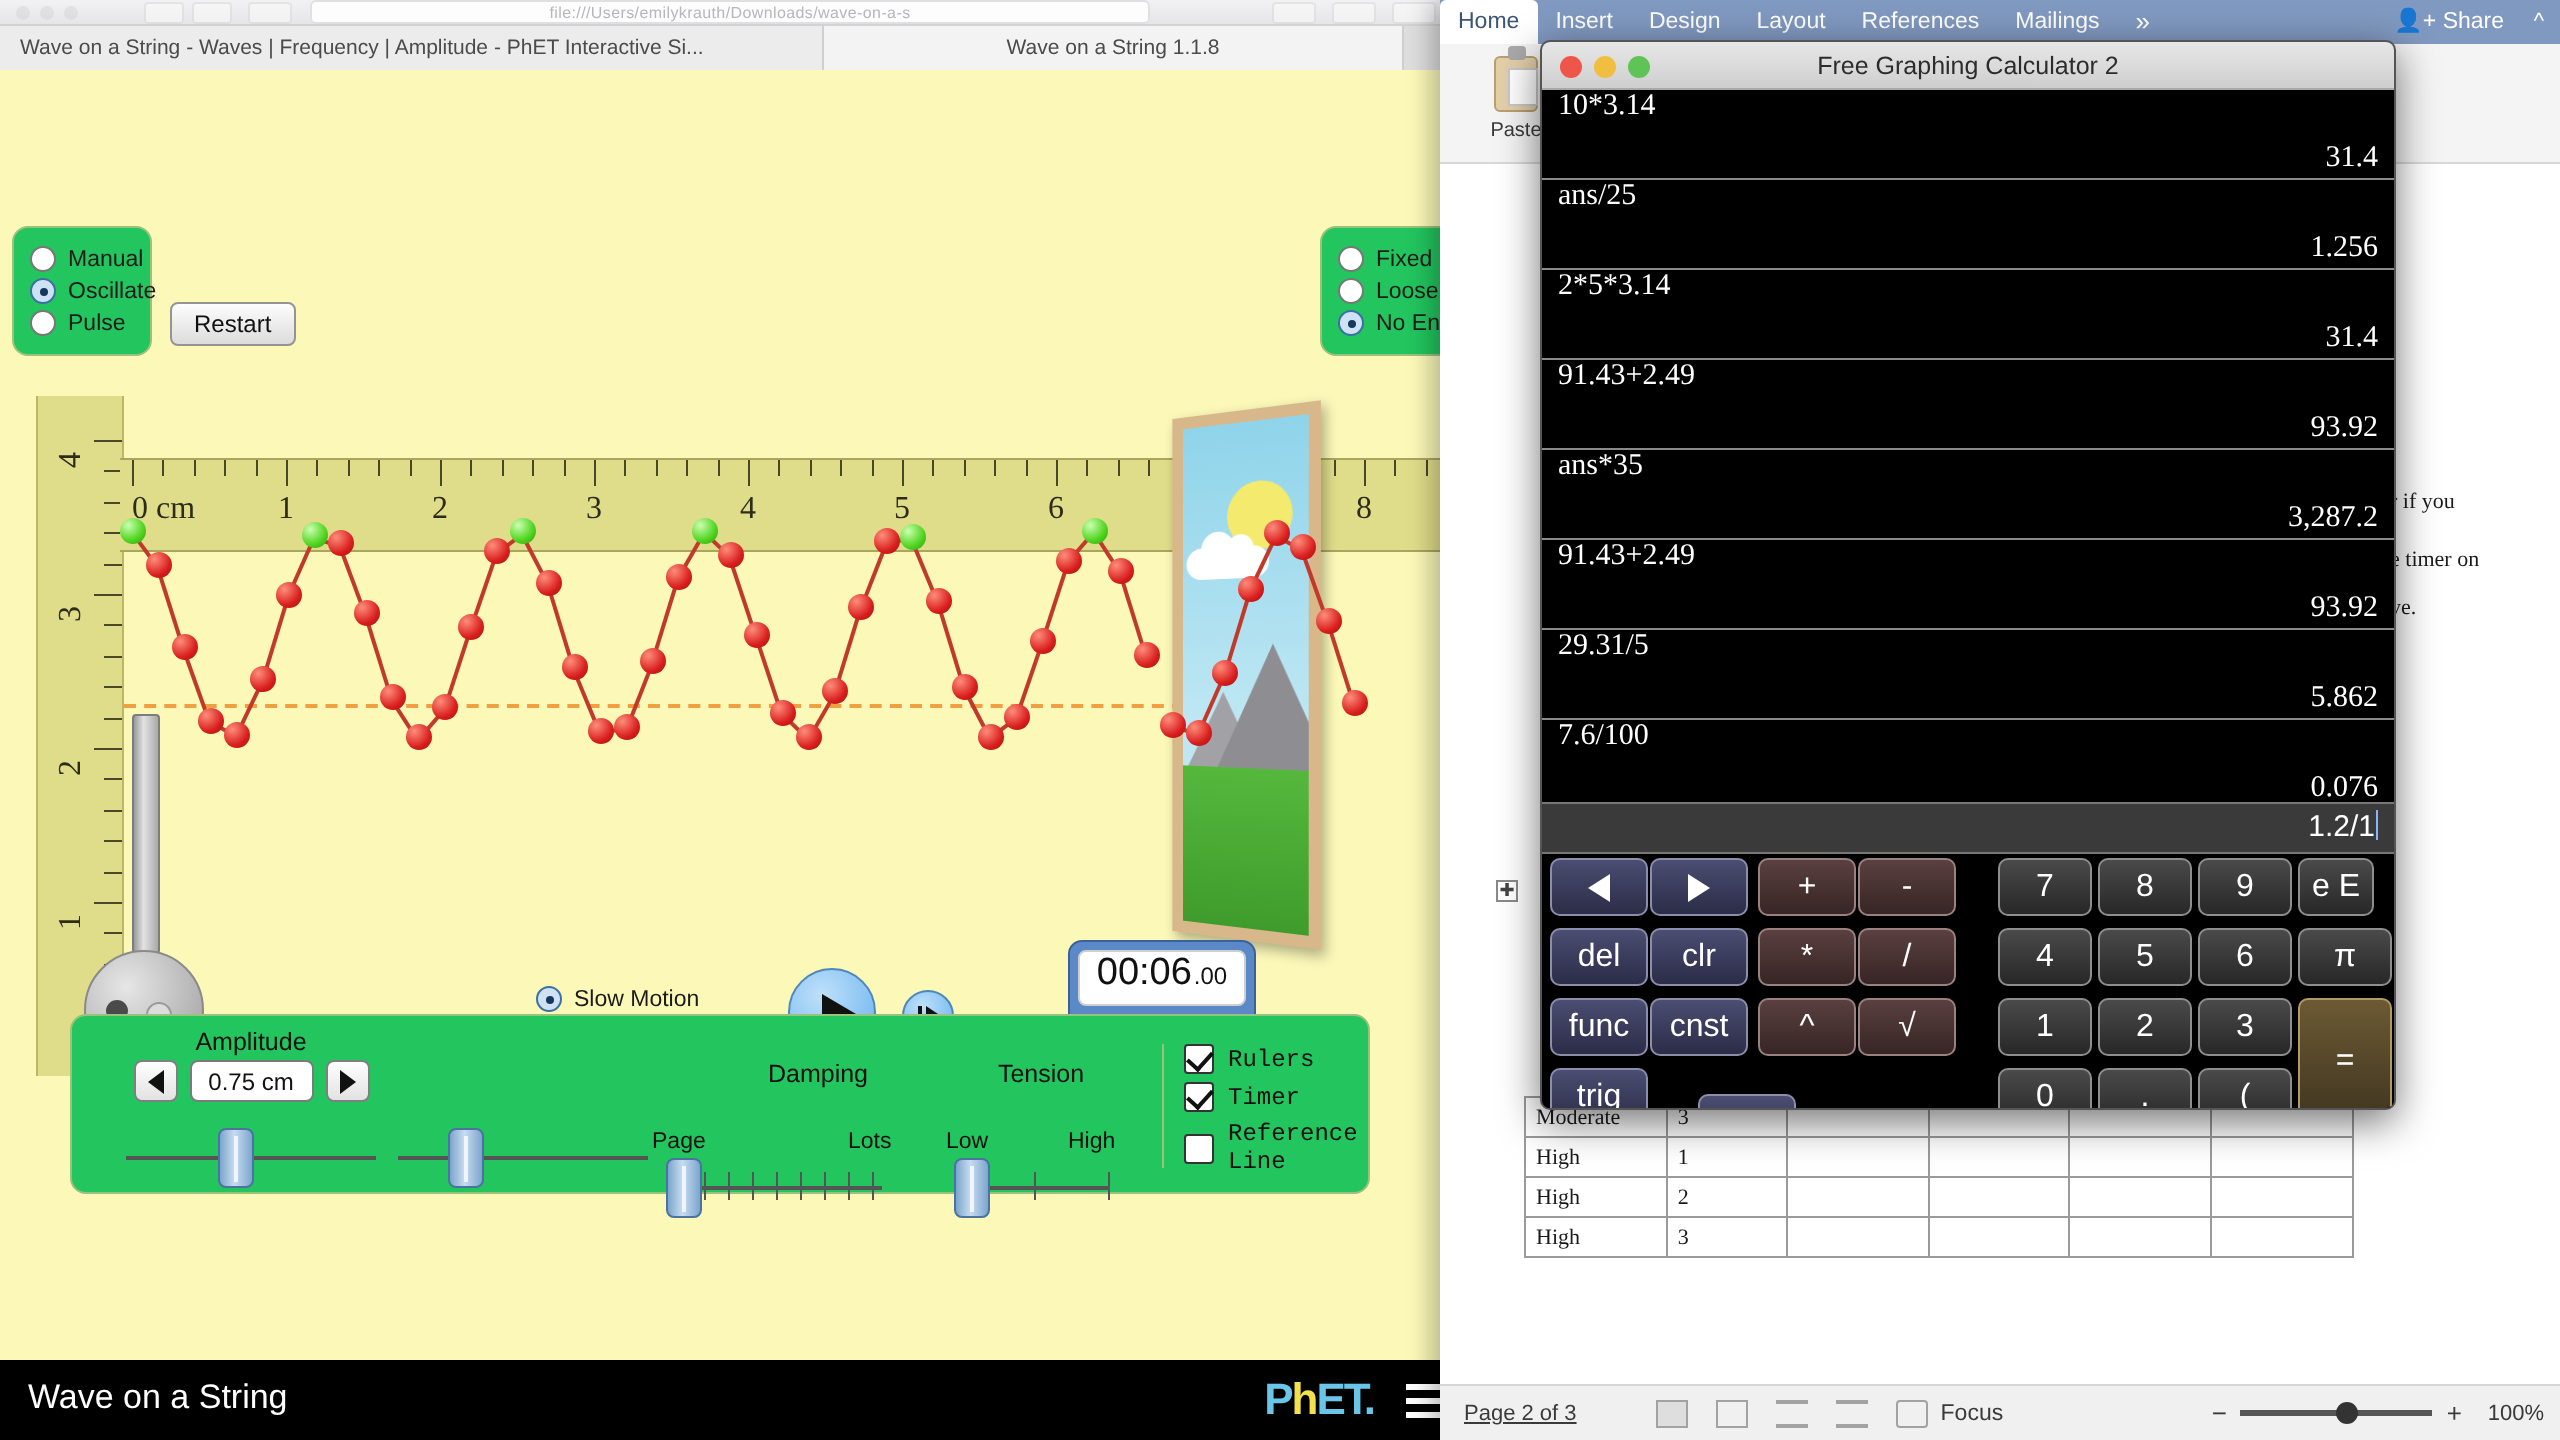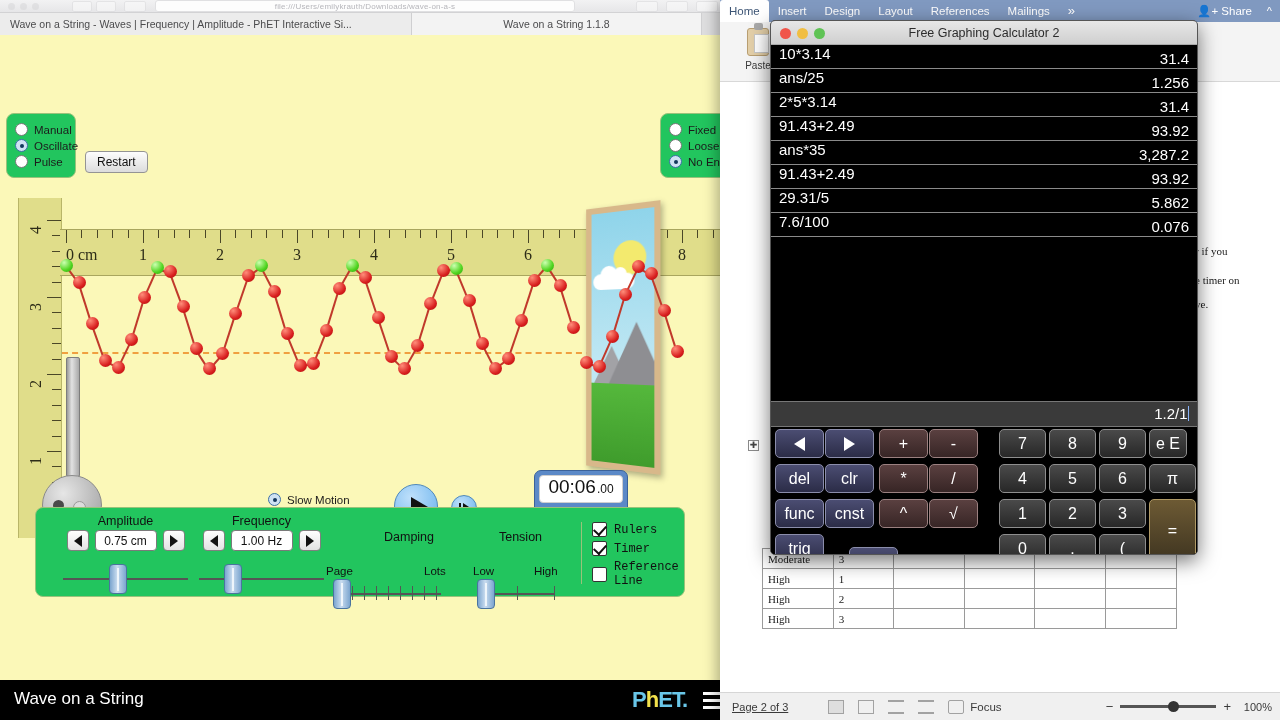--- a/index.html
+++ b/index.html
@@ -250,21 +250,21 @@
   .calc-title {
     height: 24px; background: linear-gradient(#e7e7e7,#cfcfcf); border-bottom:1px solid #a9a9a9;
     position: relative;
   }
   .calc-title .t { text-align:center; font-size: 12.5px; color:#2c2c2c; line-height: 24px; }
   .ct-dot { position: absolute; top: 7px; width: 11px; height: 11px; border-radius: 50%; }
   .ct-dot.r { left: 9px; background: #f0554a; }
   .ct-dot.y { left: 26px; background: #f1be42; }
   .ct-dot.g { left: 43px; background: #5fc355; }
   .tape { position: absolute; left:0; top: 24px; width: 428px; height: 356px; background:#000; overflow: hidden; }
-  .entry { border-bottom: 1px solid #8a8a8a; height: 24px; position: relative; }
+  .entry { border-bottom: 1px solid #8a8a8a; height: 45px; position: relative; font-family: Liberation Serif, serif; }
   .entry .expr { position:absolute; left: 8px; top: 0px; font-size: 15px; color:#fff; }
   .entry .res { position:absolute; right: 10px; bottom: 1px; font-size: 15px; color:#fff; }
   .cur-line {
     position: absolute; left: 0; top: 380px; width: 428px; height: 26px; background: #3a3a3a;
     border-top: 1px solid #777; border-bottom: 1px solid #777;
   }
   .cur-line .v { position:absolute; right: 10px; top: 3px; font-size: 15px; color: #fff; }
   .caret { display:inline-block; width:1.5px; height:15px; background:#8ab4f8; vertical-align:-2px; }
   .keys { position: absolute; left: 0; top: 406px; width: 428px; height: 129px; background:#000; }
   .key {
@@ -575,32 +575,20 @@
               </div>
             <div class="sp-val">0.75 cm</div>
             <div class="sp-btn">
                 <span class="tri-r"></span>
               </div>
           </div>
         </div>
         <div class="track" style="left:27px;top:70px;width:125px;"></div>
         <div class="thumb" style="left:73px;top:56px;"></div>
 
-        <div style="position:absolute;left:158px;top:6px;width:135px;">
-          <div class="ctl-label">Frequency</div>
-          <div class="spin">
-            <div class="sp-btn">
-                <span class="tri-l"></span>
-              </div>
-            <div class="sp-val">1.00 Hz</div>
-            <div class="sp-btn">
-                <span class="tri-r"></span>
-              </div>
-          </div>
-        </div>
         <div class="track" style="left:163px;top:70px;width:125px;"></div>
         <div class="thumb" style="left:188px;top:56px;"></div>
 
         <div class="ctl-label" style="position:absolute;left:318px;top:22px;width:110px;">Damping</div>
         <div class="endlbl" style="left:290px;top:57px;">Page</div>
         <div class="endlbl" style="left:388px;top:57px;">Lots</div>
         <div class="track" style="left:300px;top:85px;width:105px;"></div>
         <div id="damp-ticks">
             <div class="tick" style="left: 316px; top: 78px; height: 14px;"></div>
             <div class="tick" style="left: 328px; top: 78px; height: 14px;"></div>

